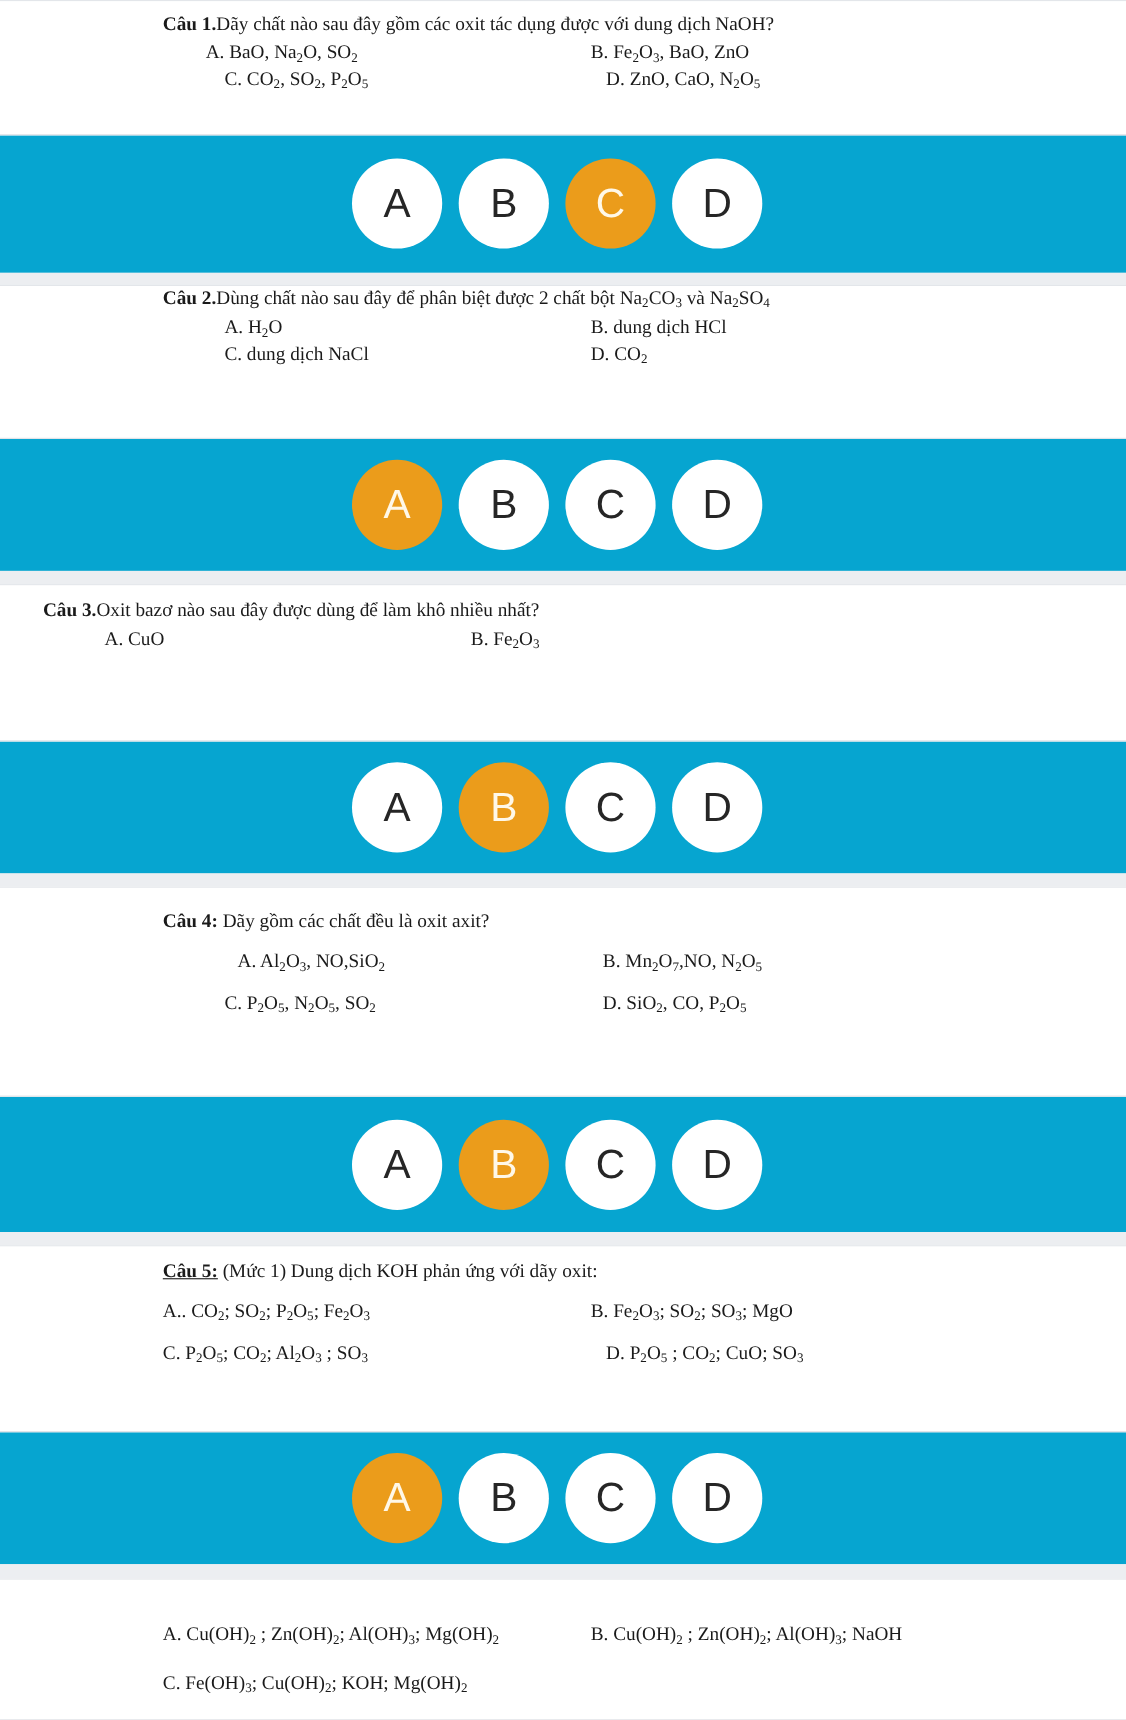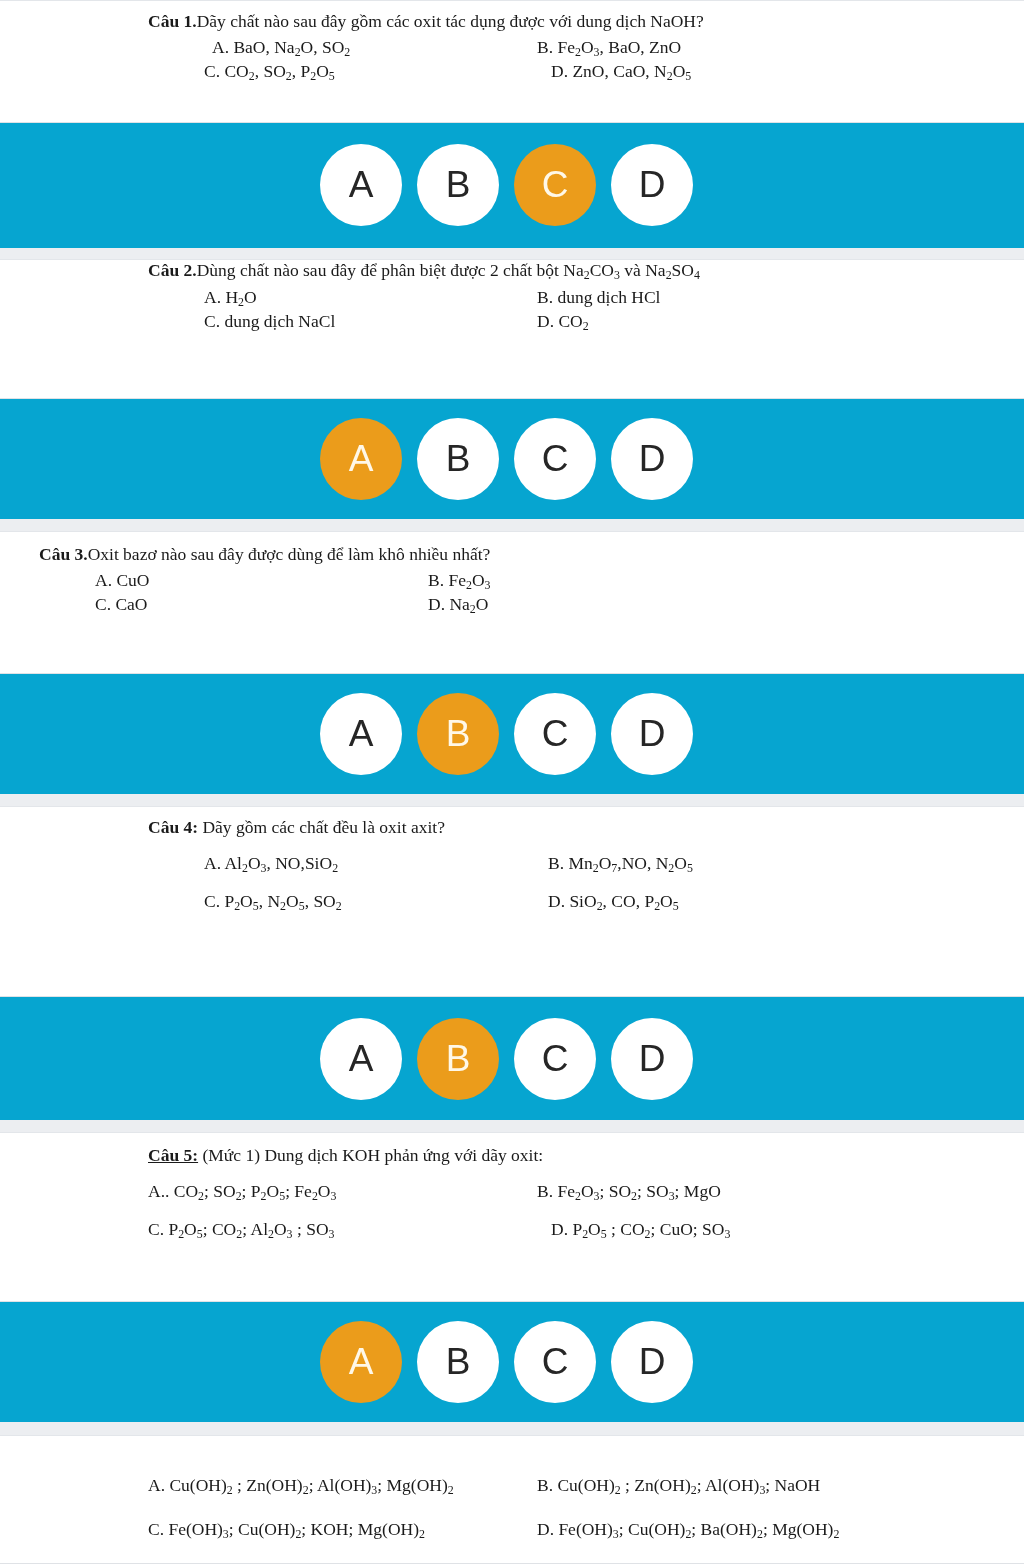--- a/index.html
+++ b/index.html
@@ -115,21 +115,21 @@
 </style>
 </head>
 <body>
 
 <div class="page">
     <div class="qcard" style="height: 133px;">
       <div class="qcard-inner" style="padding-top: 10px;">
         <div class="qtext"><span class="qlabel">Câu 1.</span><span>Dãy chất nào sau đây gồm các oxit tác dụng được với dung dịch NaOH?</span></div>
         <div class="opts" style="margin-top: 4px;">
           <div class="optrow" style="height: 24px;">
-            <div class="opt col-left" style="left: 64px; text-align: center;">A. BaO, Na<sub>2</sub>O, SO<sub>2</sub></div>
+            <div class="opt col-left" style="left: 39px; text-align: center;">A. BaO, Na<sub>2</sub>O, SO<sub>2</sub></div>
             <div class="opt col-right" style="left: 389px;">B. Fe<sub>2</sub>O<sub>3</sub>, BaO, ZnO</div>
           </div>
           <div class="optrow" style="height: 24px;">
             <div class="opt col-left" style="left: 56px;">C. CO<sub>2</sub>, SO<sub>2</sub>, P<sub>2</sub>O<sub>5</sub></div>
             <div class="opt col-right" style="left: 403px;">D. ZnO, CaO, N<sub>2</sub>O<sub>5</sub></div>
           </div>
         </div>
       </div>
     </div>
     <div class="answerbar" style="height: 125px;">
@@ -162,40 +162,36 @@
     </div>
     <div class="gap" style="height: 12px;"></div>
     <div class="qcard" style="height: 155px;">
       <div class="qcard-inner" style="padding-top: 12px; padding-left: 39px;">
         <div class="qtext"><span class="qlabel">Câu 3.</span><span>Oxit bazơ nào sau đây được dùng để làm khô nhiều nhất?</span></div>
         <div class="opts" style="margin-top: 4px;">
           <div class="optrow" style="height: 24px;">
             <div class="opt col-left" style="left: 56px;">A. CuO</div>
             <div class="opt col-right" style="left: 389px;">B. Fe<sub>2</sub>O<sub>3</sub></div>
           </div>
-          <div class="optrow" style="height: 24px;">
-            <div class="opt col-left" style="left: 56px;">C. CaO</div>
-            <div class="opt col-right" style="left: 389px;">D. Na<sub>2</sub>O</div>
-          </div>
         </div>
       </div>
     </div>
     <div class="answerbar" style="height: 120px;">
       <div class="choice">A</div>
       <div class="choice selected">B</div>
       <div class="choice">C</div>
       <div class="choice">D</div>
     </div>
     <div class="gap" style="height: 12px;"></div>
     <div class="qcard" style="height: 207px;">
-      <div class="qcard-inner" style="padding-top: 10px;">
+      <div class="qcard-inner" style="padding-top: 20px;">
         <div class="qtext"><span class="qlabel">Câu 4:</span><span> Dãy gồm các chất đều là oxit axit?</span></div>
         <div class="opts" style="margin-top: 14px;">
           <div class="optrow" style="height: 38px;">
-            <div class="opt col-left" style="left: 56px;">A. Al<sub>2</sub>O<sub>3</sub>, NO,SiO<sub>2</sub></div>
+            <div class="opt col-left" style="left: 68px;">A. Al<sub>2</sub>O<sub>3</sub>, NO,SiO<sub>2</sub></div>
             <div class="opt col-right" style="left: 400px;">B. Mn<sub>2</sub>O<sub>7</sub>,NO, N<sub>2</sub>O<sub>5</sub></div>
           </div>
           <div class="optrow" style="height: 38px;">
             <div class="opt col-left" style="left: 56px;">C. P<sub>2</sub>O<sub>5</sub>, N<sub>2</sub>O<sub>5</sub>, SO<sub>2</sub></div>
             <div class="opt col-right" style="left: 400px;">D. SiO<sub>2</sub>, CO, P<sub>2</sub>O<sub>5</sub></div>
           </div>
         </div>
       </div>
     </div>
     <div class="answerbar" style="height: 123px;">
@@ -229,18 +225,17 @@
     <div class="gap" style="height: 13px;"></div>
     <div class="qcard" style="height: 140px;">
       <div class="qcard-inner" style="padding-top: 25px;">
         <div class="opts" style="margin-top: 14px;">
           <div class="optrow" style="height: 44px;">
             <div class="opt col-left" style="left: 0px;">A. Cu(OH)<sub>2</sub> ; Zn(OH)<sub>2</sub>; Al(OH)<sub>3</sub>; Mg(OH)<sub>2</sub></div>
             <div class="opt col-right" style="left: 389px;">B. Cu(OH)<sub>2</sub> ; Zn(OH)<sub>2</sub>; Al(OH)<sub>3</sub>; NaOH</div>
           </div>
           <div class="optrow" style="height: 44px;">
             <div class="opt col-left" style="left: 0px;">C. Fe(OH)<sub>3</sub>; Cu(OH)<sub>2</sub>; KOH; Mg(OH)<sub>2</sub></div>
-            <div class="opt col-right" style="left: 389px;">D. Fe(OH)<sub>3</sub>; Cu(OH)<sub>2</sub>; Ba(OH)<sub>2</sub>; Mg(OH)<sub>2</sub></div>
           </div>
         </div>
       </div>
     </div>
   </div>
 
 </body></html>

